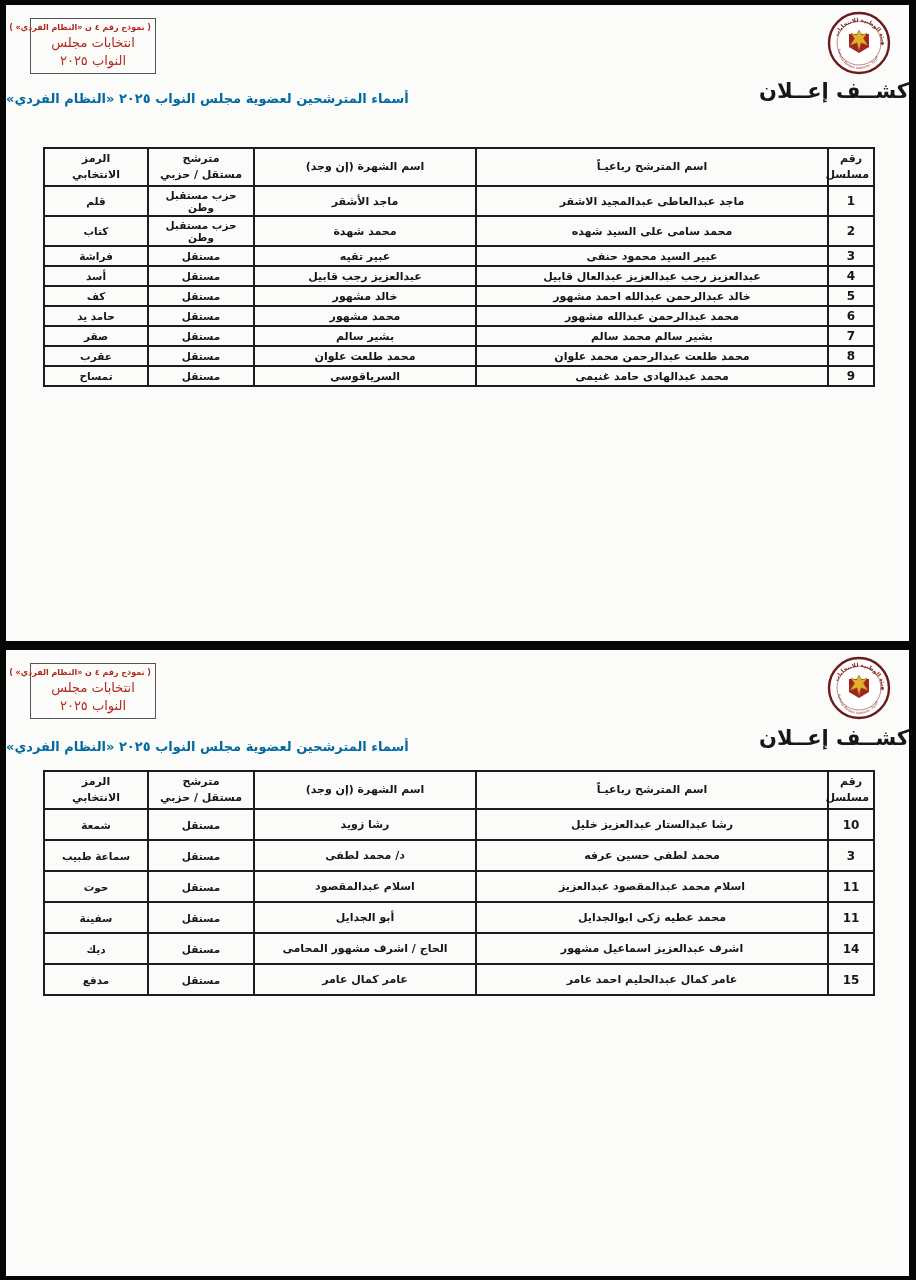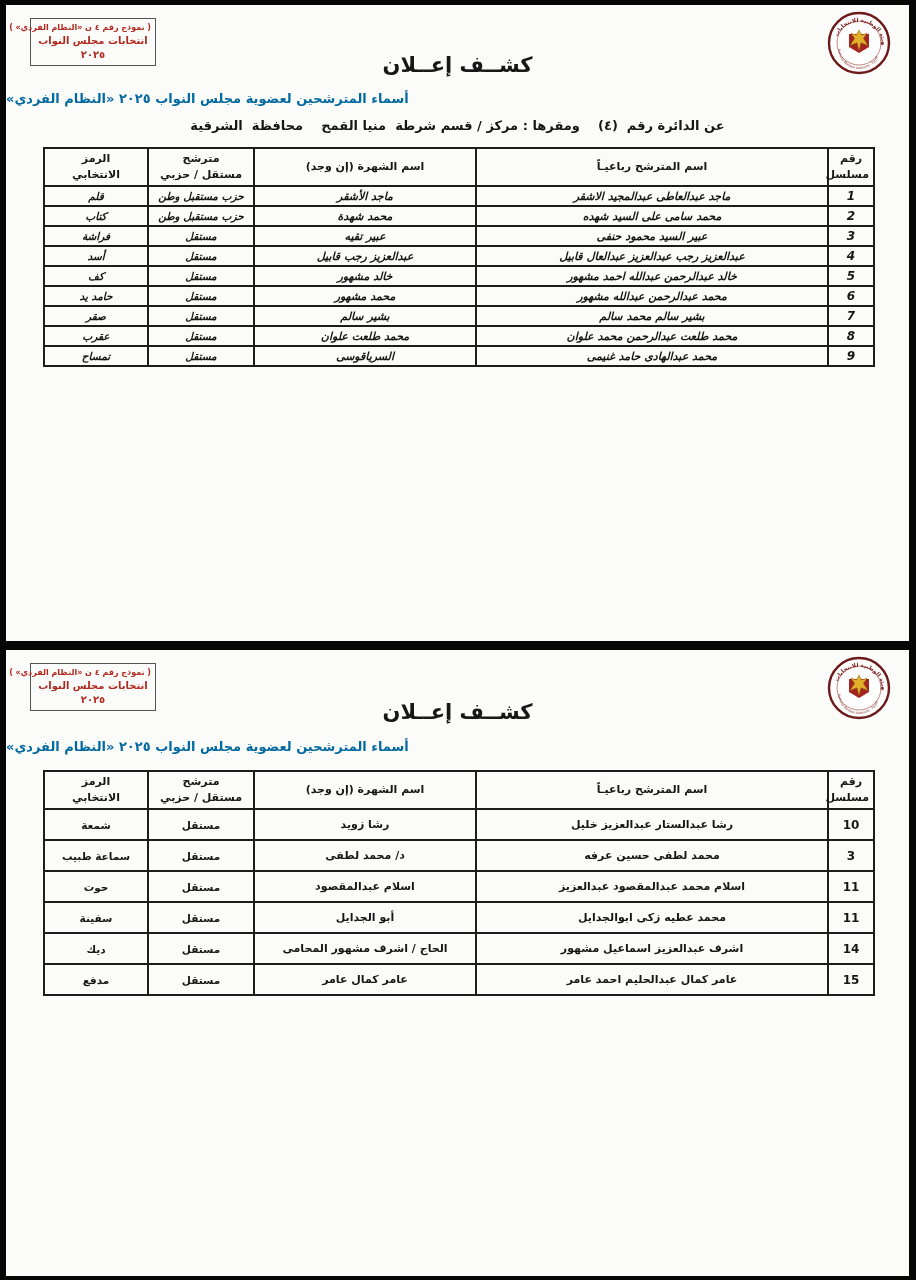--- a/index.html
+++ b/index.html
@@ -9,46 +9,46 @@
 
   .page { position:absolute; left:6px; width:903px; background:#fbfbf9; }
   .page1 { top:5px;  height:636px; }
   .page2 { top:650px; height:626px; }
 
   
   .form-box { position:absolute; left:24px; top:13px; width:126px; min-height:36px;
               border:1.5px solid #555; border-radius:0; padding:3px 4px;
               text-align:center; direction:rtl; }
   .form-box .l1 { font-size:8px; font-weight:700; color:#b02a20; line-height:1.5; white-space:nowrap; }
-  .form-box .l2 { font-size:10px; font-weight:700; color:#b02a20; line-height:1.4; }
+  .form-box .l2 { font-size:13px; font-weight:400; color:#b02a20; line-height:1.4; }
 
   .seal { position:absolute; right:18px; top:6px; width:64px; height:64px; }
 
-  .doc-title { position:absolute; left:0; right:0; text-align:center; direction:rtl;
-               font-size:21px; font-weight:700; color:#171717; letter-spacing:1px; }
+  .doc-title { position:absolute; left:0; right:0; text-align:right; direction:rtl;
+               font-size:21px; font-weight:700; color:#171717; letter-spacing:1px;margin-top:26px; }
   .page1 .doc-title { top:48px; }
   .page2 .doc-title { top:50px; }
 
   .doc-subtitle { position:absolute; left:0; right:0; text-align:left; direction:rtl;
                   font-size:13px; font-weight:700; color:#0369a1; }
   .page1 .doc-subtitle { top:86px; }
   .page2 .doc-subtitle { top:89px; }
 
   .district-line { position:absolute; left:0; right:0; top:113px; text-align:center; direction:rtl;
                    font-size:13px; font-weight:700; color:#161616; white-space:pre-wrap; }
 
   
   table.cand { position:absolute; left:37px; width:830px; border-collapse:collapse;
                direction:rtl; table-layout:fixed; background:#fbfbf9; }
   .page1 table.cand { top:142px; }
   .page2 table.cand { top:120px; }
   table.cand th, table.cand td { border:2px solid #1d1d1d; text-align:center;
                vertical-align:middle; color:#161616; font-weight:700; padding:2px 4px; }
   table.cand th { height:38px; font-size:11px; line-height:1.45; }
-  .page1 table.cand td { height:14px;font-style:italic; }
+  .page1 table.cand td { height:14px; }
   .page2 table.cand td { height:31px;margin-left:8px; }
   td.c-serial { font-size:12px; font-family:"DejaVu Sans","Liberation Sans",sans-serif; }
   td.c-name, td.c-shohra { font-size:11px; }
   td.c-type, td.c-symbol { font-size:10.5px; }
   col.w-serial { width:46px; } col.w-name { width:352px; } col.w-shohra { width:222px; }
   col.w-type { width:106px; } col.w-symbol { width:104px; }
 </style>
 </head>
 <body>
 
@@ -69,21 +69,20 @@
         <path id="arcBot1" d="M 11,37 A 21,21 0 0 0 53,37" fill="none"></path>
       </defs>
       <text font-size="5.6" font-weight="bold" fill="#7a1c1c"><textPath href="#arcTop1" startOffset="12%">الهيئة الوطنية للانتخابات</textPath></text>
       <text font-size="3.2" fill="#7a1c1c"><textPath href="#arcBot1" startOffset="2%">National Election Authority - Egypt</textPath></text>
       <path d="M22,23 h20 v13 l-10,6 l-10,-6 z" fill="#a32420"></path>
       <path d="M32,19 l2.6,5 5.4,-1.8 -3.6,5.2 4.6,7 -7,-2.6 -2,8 -2,-8 -7,2.6 4.6,-7 -3.6,-5.2 5.4,1.8 z" fill="#e2b02a" stroke="#8a5a10" stroke-width="0.5"></path>
     </svg>
 
     <div class="doc-title">كشــف إعــلان</div>
     <div class="doc-subtitle">أسماء المترشحين لعضوية مجلس النواب ٢٠٢٥ «النظام الفردي»</div>
-    <div class="district-line">عن الدائرة رقم  (٤)    ومقرها : مركز / قسم شرطة  منيا القمح    محافظة  الشرقية</div>
 
     <table class="cand">
       <colgroup>
         <col class="w-serial">
           <col class="w-name">
           <col class="w-shohra">
           <col class="w-type">
           <col class="w-symbol">
       </colgroup>
       <thead>

